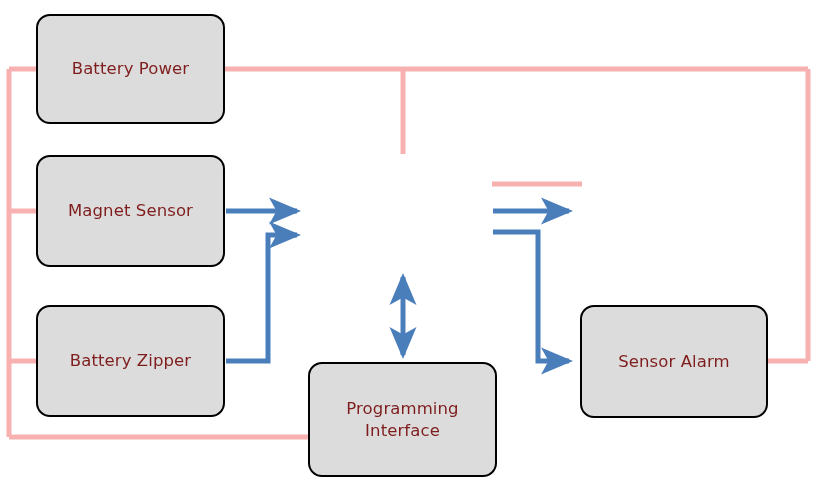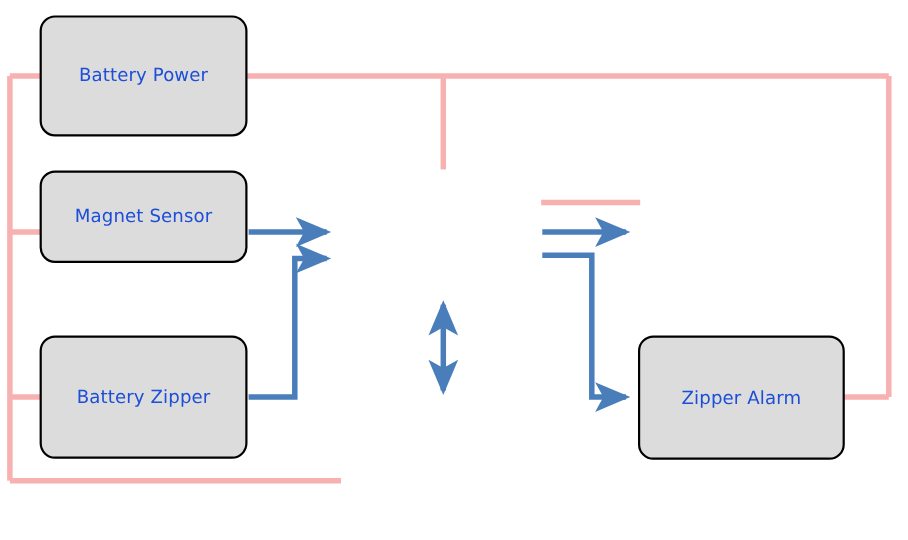--- a/index.html
+++ b/index.html
@@ -25,21 +25,21 @@
   .node {
     position: absolute;
     box-sizing: border-box;
     background: #dcdcdc;
     border: 2.5px solid #000000;
     border-radius: 14px;
     display: flex;
     align-items: center;
     justify-content: center;
     text-align: center;
-    color: #1d4ed8;
+    color: #7f1d1d;
     font-size: 16.5px;
     line-height: 1.3;
     letter-spacing: 0.1px;
     z-index: 5;
   }
   .node .label {
     display: block;
     padding: 0 6px;
     white-space: pre-line;
   }
@@ -93,28 +93,32 @@
       <path d="M493,232 L538,232 L538,361 L569,361" marker-end="url(#arrowBlue)"></path>
 
       <path d="M403,277 L403,355" marker-end="url(#arrowBlue)" marker-start="url(#arrowBlueStart)"></path>
     </g>
   </svg>
 
   <div class="node" style="left:36px; top:14px; width:189px; height:110px;">
     <span class="label">Battery Power</span>
   </div>
 
-  <div class="node" style="left:36px; top:155px; width:189px; height:84px;">
+  <div class="node" style="left:36px; top:155px; width:189px; height:112px;">
     <span class="label">Magnet Sensor</span>
   </div>
 
   <div class="node" style="left:36px; top:305px; width:189px; height:112px;">
     <span class="label">Battery Zipper</span>
   </div>
 
 
+  <div class="node" style="left:308px; top:362px; width:189px; height:115px;">
+    <span class="label">Programming
+Interface</span>
+  </div>
 
 
   <div class="node" style="left:580px; top:305px; width:188px; height:113px;">
-    <span class="label">Zipper Alarm</span>
+    <span class="label">Sensor Alarm</span>
   </div>
 
 </div>
 
 </body></html>

